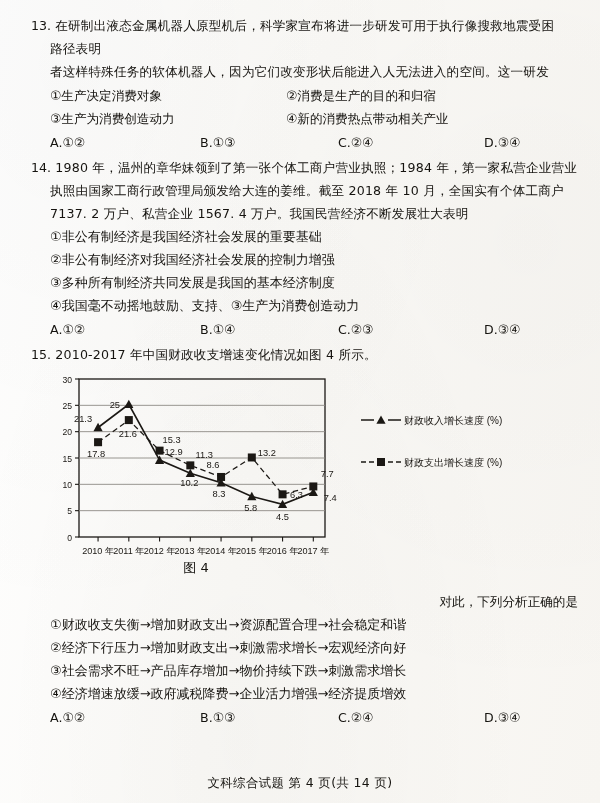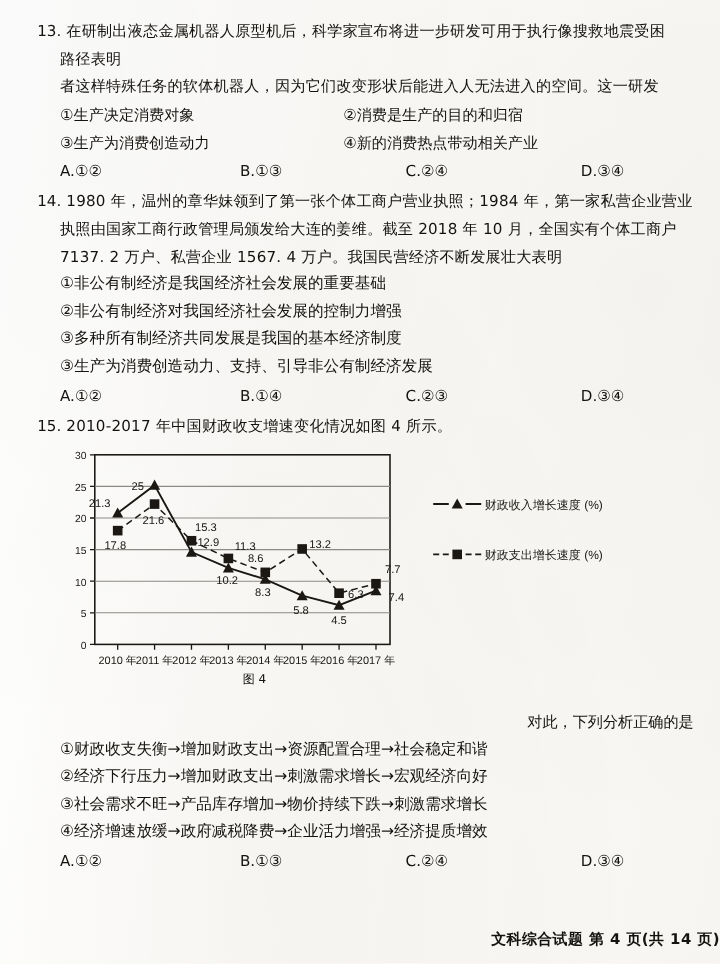--- a/index.html
+++ b/index.html
@@ -67,32 +67,32 @@
   .ans-d{width:auto;}
 
   
   .figure-wrap{position:relative;margin:7px 0 2px 0;height:215px;}
   .chart{
     position:absolute;left:12px;top:0;
     width:520px;height:195px;
   }
   .chart svg{display:block;}
   .fig-caption{
-    position:absolute;left:16px;top:186px;width:330px;
-    text-align:center;font-size:10px;
+    position:absolute;left:0;top:186px;width:330px;
+    text-align:center;font-size:13px;
   }
 
   .tail-text{font-size:12.6px;line-height:23px;padding-left:19px;}
   .tail-text .lead{padding-left:0;text-align:right;}
 
   .footer{
     position:absolute;left:0;right:0;bottom:11px;
-    text-align:right;
+    text-align:center;
     font-size:12.4px;
-    font-weight:bold;
+    font-weight:normal;
     letter-spacing:.4px;
   }
 </style>
 </head>
 <body>
 
 <div class="paper-grain"></div>
 
 <div class="sheet">
 
@@ -123,21 +123,21 @@
   <div class="q">
     <div class="q-body">
       <span class="q-line"><span class="stem-num">14.</span> <span>1980 年，温州的章华妹领到了第一张个体工商户营业执照；1984 年，第一家私营企业营业</span></span>
       <span class="q-line q-indent">执照由国家工商行政管理局颁发给大连的姜维。截至 2018 年 10 月，全国实有个体工商户</span>
       <span class="q-line q-indent">7137. 2 万户、私营企业 1567. 4 万户。我国民营经济不断发展壮大表明</span>
     </div>
     <div class="opt-stack">
       <div>①非公有制经济是我国经济社会发展的重要基础</div>
       <div>②非公有制经济对我国经济社会发展的控制力增强</div>
       <div>③多种所有制经济共同发展是我国的基本经济制度</div>
-      <div>③生产为消费创造动力、支持、引导非公有制经济发展</div>
+      <div>④我国毫不动摇地鼓励、支持、③生产为消费创造动力</div>
     </div>
     <div class="answers">
       <span class="ans-a">A.①②</span>
       <span class="ans-b">B.①④</span>
       <span class="ans-c">C.②③</span>
       <span class="ans-d">D.③④</span>
     </div>
   </div>
 
   <div class="q">

